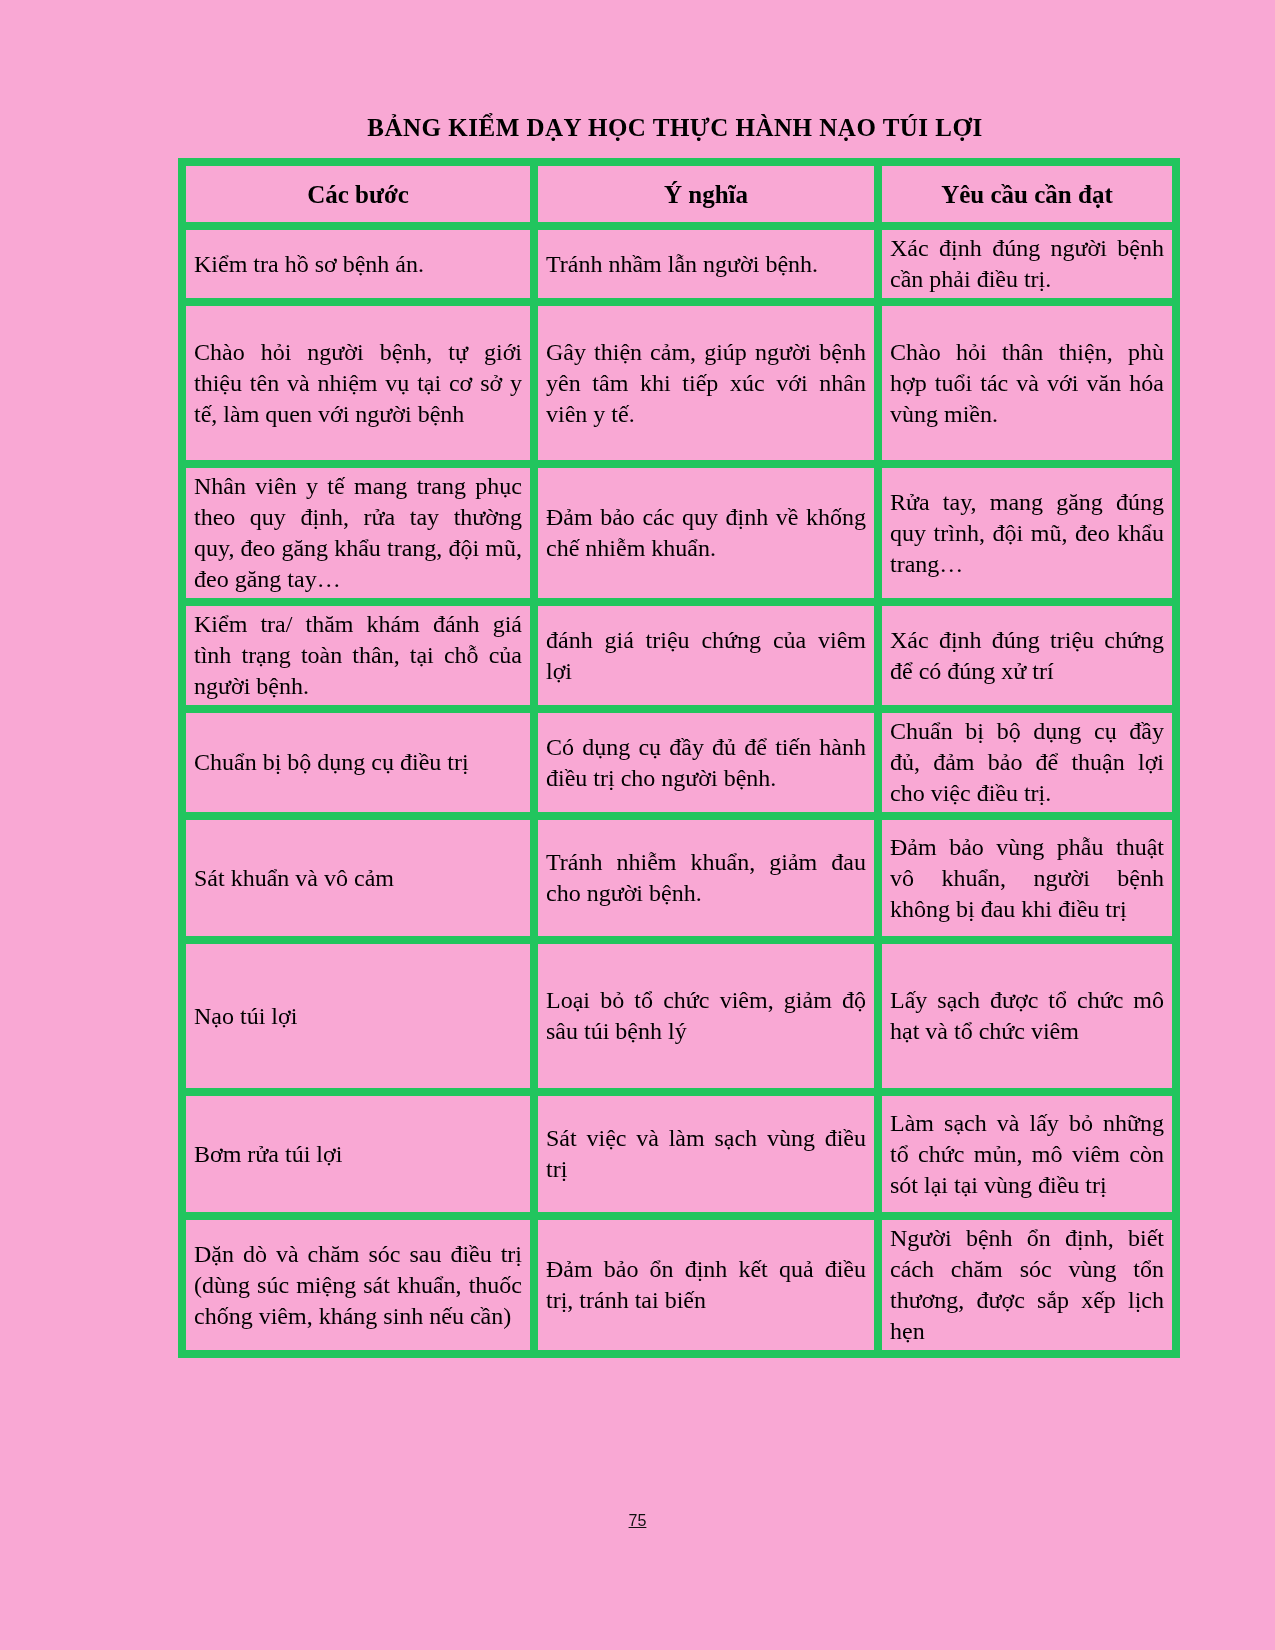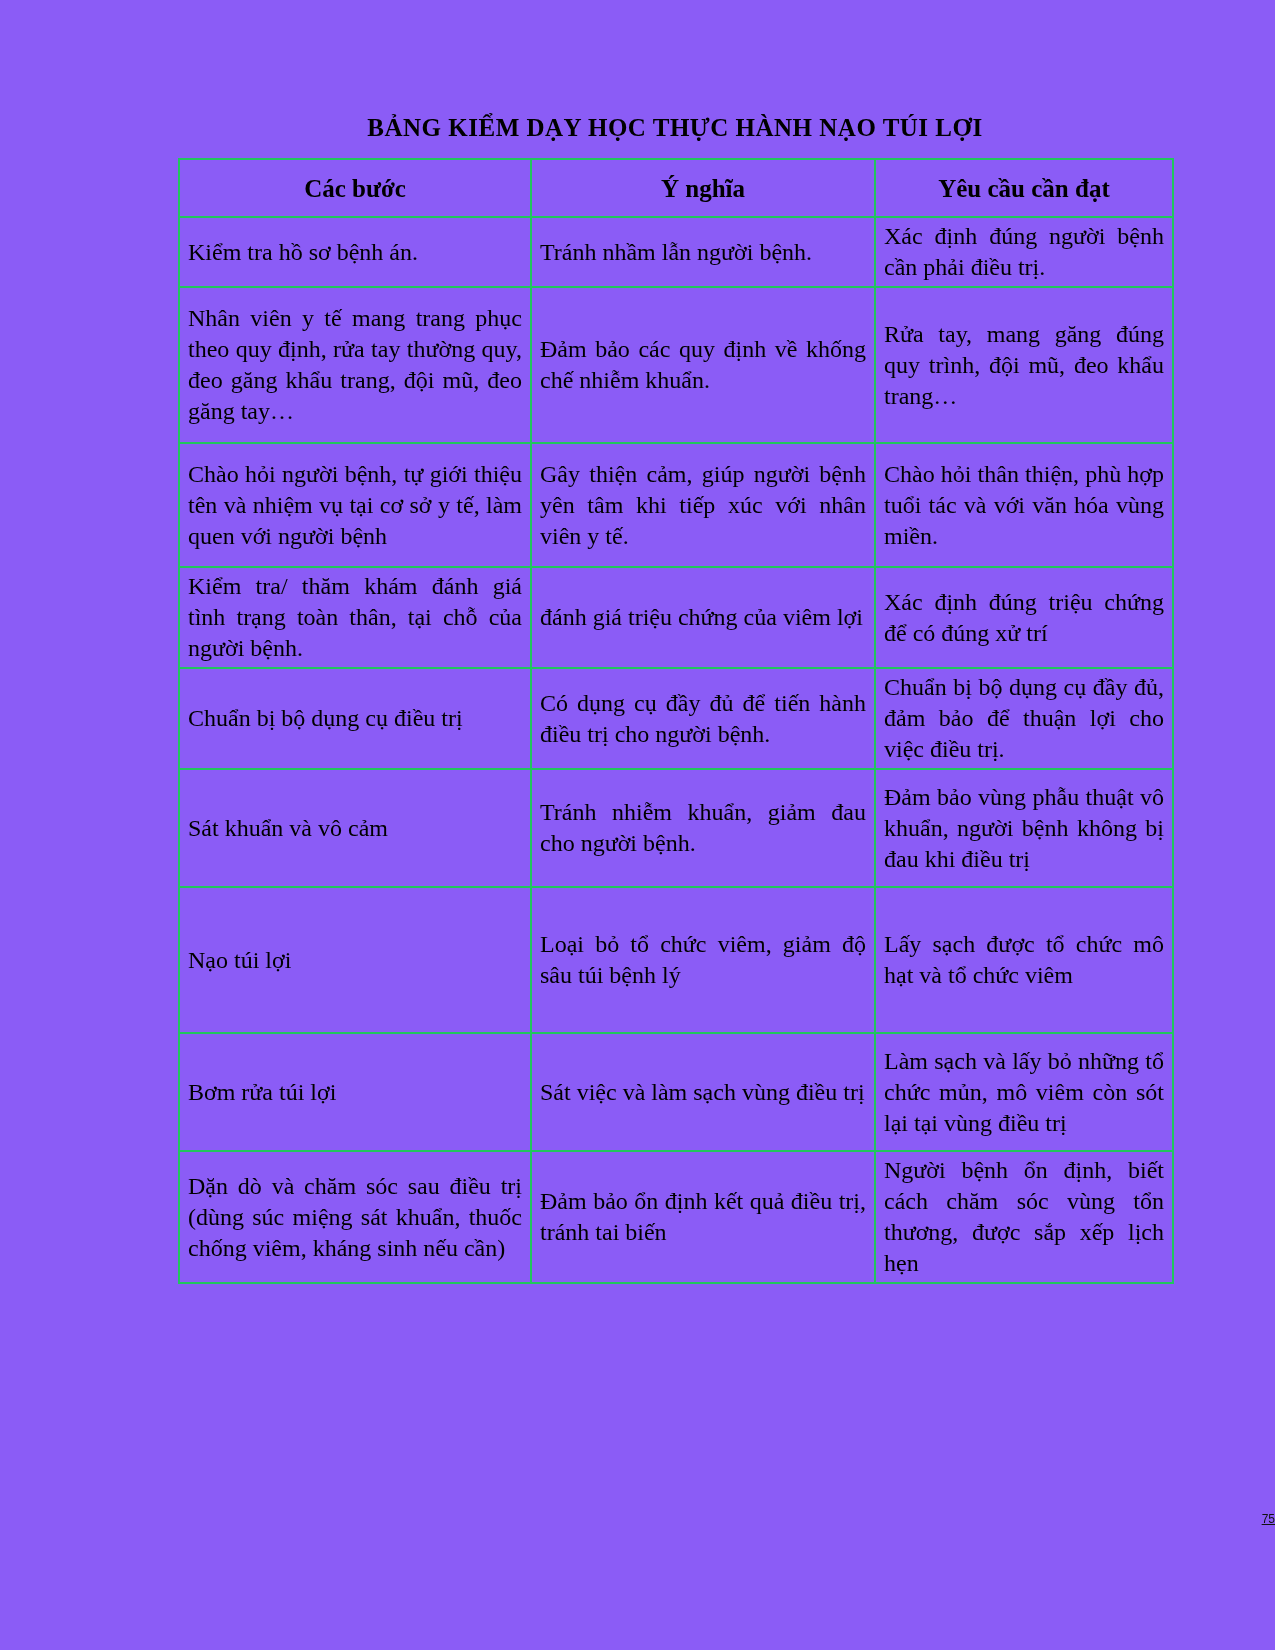--- a/index.html
+++ b/index.html
@@ -1,21 +1,21 @@
 <!DOCTYPE html>
 <html lang="vi"><head>
 <meta charset="utf-8">
 <style>
   html, body { margin: 0; padding: 0; background: #e8e8e8; }
   .page {
     position: relative;
     width: 1275px;
     height: 1650px;
     margin: 0 auto;
-    background: #8b5cf6;
+    background: #f9a8d4;
     font-family: "Liberation Serif", serif;
     color: #000000;
     overflow: hidden;
   }
   .content {
     position: absolute;
     left: 178px;
     top: 112px;
     width: 994px;
   }
@@ -29,21 +29,21 @@
   }
   table.checklist {
     width: 994px;
     border-collapse: collapse;
     table-layout: fixed;
   }
   col.c1 { width: 352px; }
   col.c2 { width: 344px; }
   col.c3 { width: 298px; }
   .checklist th, .checklist td {
-    border: 2px solid #22c55e;
+    border: 8px solid #22c55e;
     padding: 3px 8px;
     font-size: 24px;
     line-height: 31px;
     vertical-align: middle;
     word-wrap: break-word;
     margin-top: 47px;
   }
   .checklist th {
     font-weight: bold;
     text-align: center;
@@ -61,23 +61,23 @@
   tbody tr:nth-child(7)  td { height: 138px; }
   tbody tr:nth-child(8)  td { height: 110px; }
   tbody tr:nth-child(9)  td { height: 56px; }
   tbody tr:nth-child(10) td { height: 120px; }
   tbody tr:nth-child(11) td { height: 158px; }
   .page-number {
     position: absolute;
     left: 0;
     right: 0;
     top: 1512px;
-    text-align: right;
+    text-align: center;
     font-family: "Liberation Sans", sans-serif;
-    font-size: 12px;
+    font-size: 16px;
     color: #111;
     text-decoration: underline;
   }
 </style>
 </head>
 <body>
 
 <div class="page">
   <div class="content">
     <h1 class="doc-title">BẢNG KIỂM DẠY HỌC THỰC HÀNH NẠO TÚI LỢI</h1>
@@ -95,28 +95,28 @@
           <th>Yêu cầu cần đạt</th>
         </tr>
       </thead>
       <tbody id="table-body">
           <tr>
             <td>Kiểm tra hồ sơ bệnh án.</td>
             <td>Tránh nhầm lẫn người bệnh.</td>
             <td>Xác định đúng người bệnh cần phải điều trị.</td>
           </tr>
           <tr>
+            <td>Chào hỏi người bệnh, tự giới thiệu tên và nhiệm vụ tại cơ sở y tế, làm quen với người bệnh</td>
+            <td>Gây thiện cảm, giúp người bệnh yên tâm khi tiếp xúc với nhân viên y tế.</td>
+            <td>Chào hỏi thân thiện, phù hợp tuổi tác và với văn hóa vùng miền.</td>
+          </tr>
+          <tr>
             <td>Nhân viên y tế mang trang phục theo quy định, rửa tay thường quy, đeo găng khẩu trang, đội mũ, đeo găng tay…</td>
             <td>Đảm bảo các quy định về khống chế nhiễm khuẩn.</td>
             <td>Rửa tay, mang găng đúng quy trình, đội mũ, đeo khẩu trang…</td>
-          </tr>
-          <tr>
-            <td>Chào hỏi người bệnh, tự giới thiệu tên và nhiệm vụ tại cơ sở y tế, làm quen với người bệnh</td>
-            <td>Gây thiện cảm, giúp người bệnh yên tâm khi tiếp xúc với nhân viên y tế.</td>
-            <td>Chào hỏi thân thiện, phù hợp tuổi tác và với văn hóa vùng miền.</td>
           </tr>
           <tr>
             <td>Kiểm tra/ thăm khám đánh giá tình trạng toàn thân, tại chỗ của người bệnh.</td>
             <td>đánh giá triệu chứng của viêm lợi</td>
             <td>Xác định đúng triệu chứng để có đúng xử trí</td>
           </tr>
           <tr>
             <td>Chuẩn bị bộ dụng cụ điều trị</td>
             <td>Có dụng cụ đầy đủ để tiến hành điều trị cho người bệnh.</td>
             <td>Chuẩn bị bộ dụng cụ đầy đủ, đảm bảo để thuận lợi cho việc điều trị.</td>

